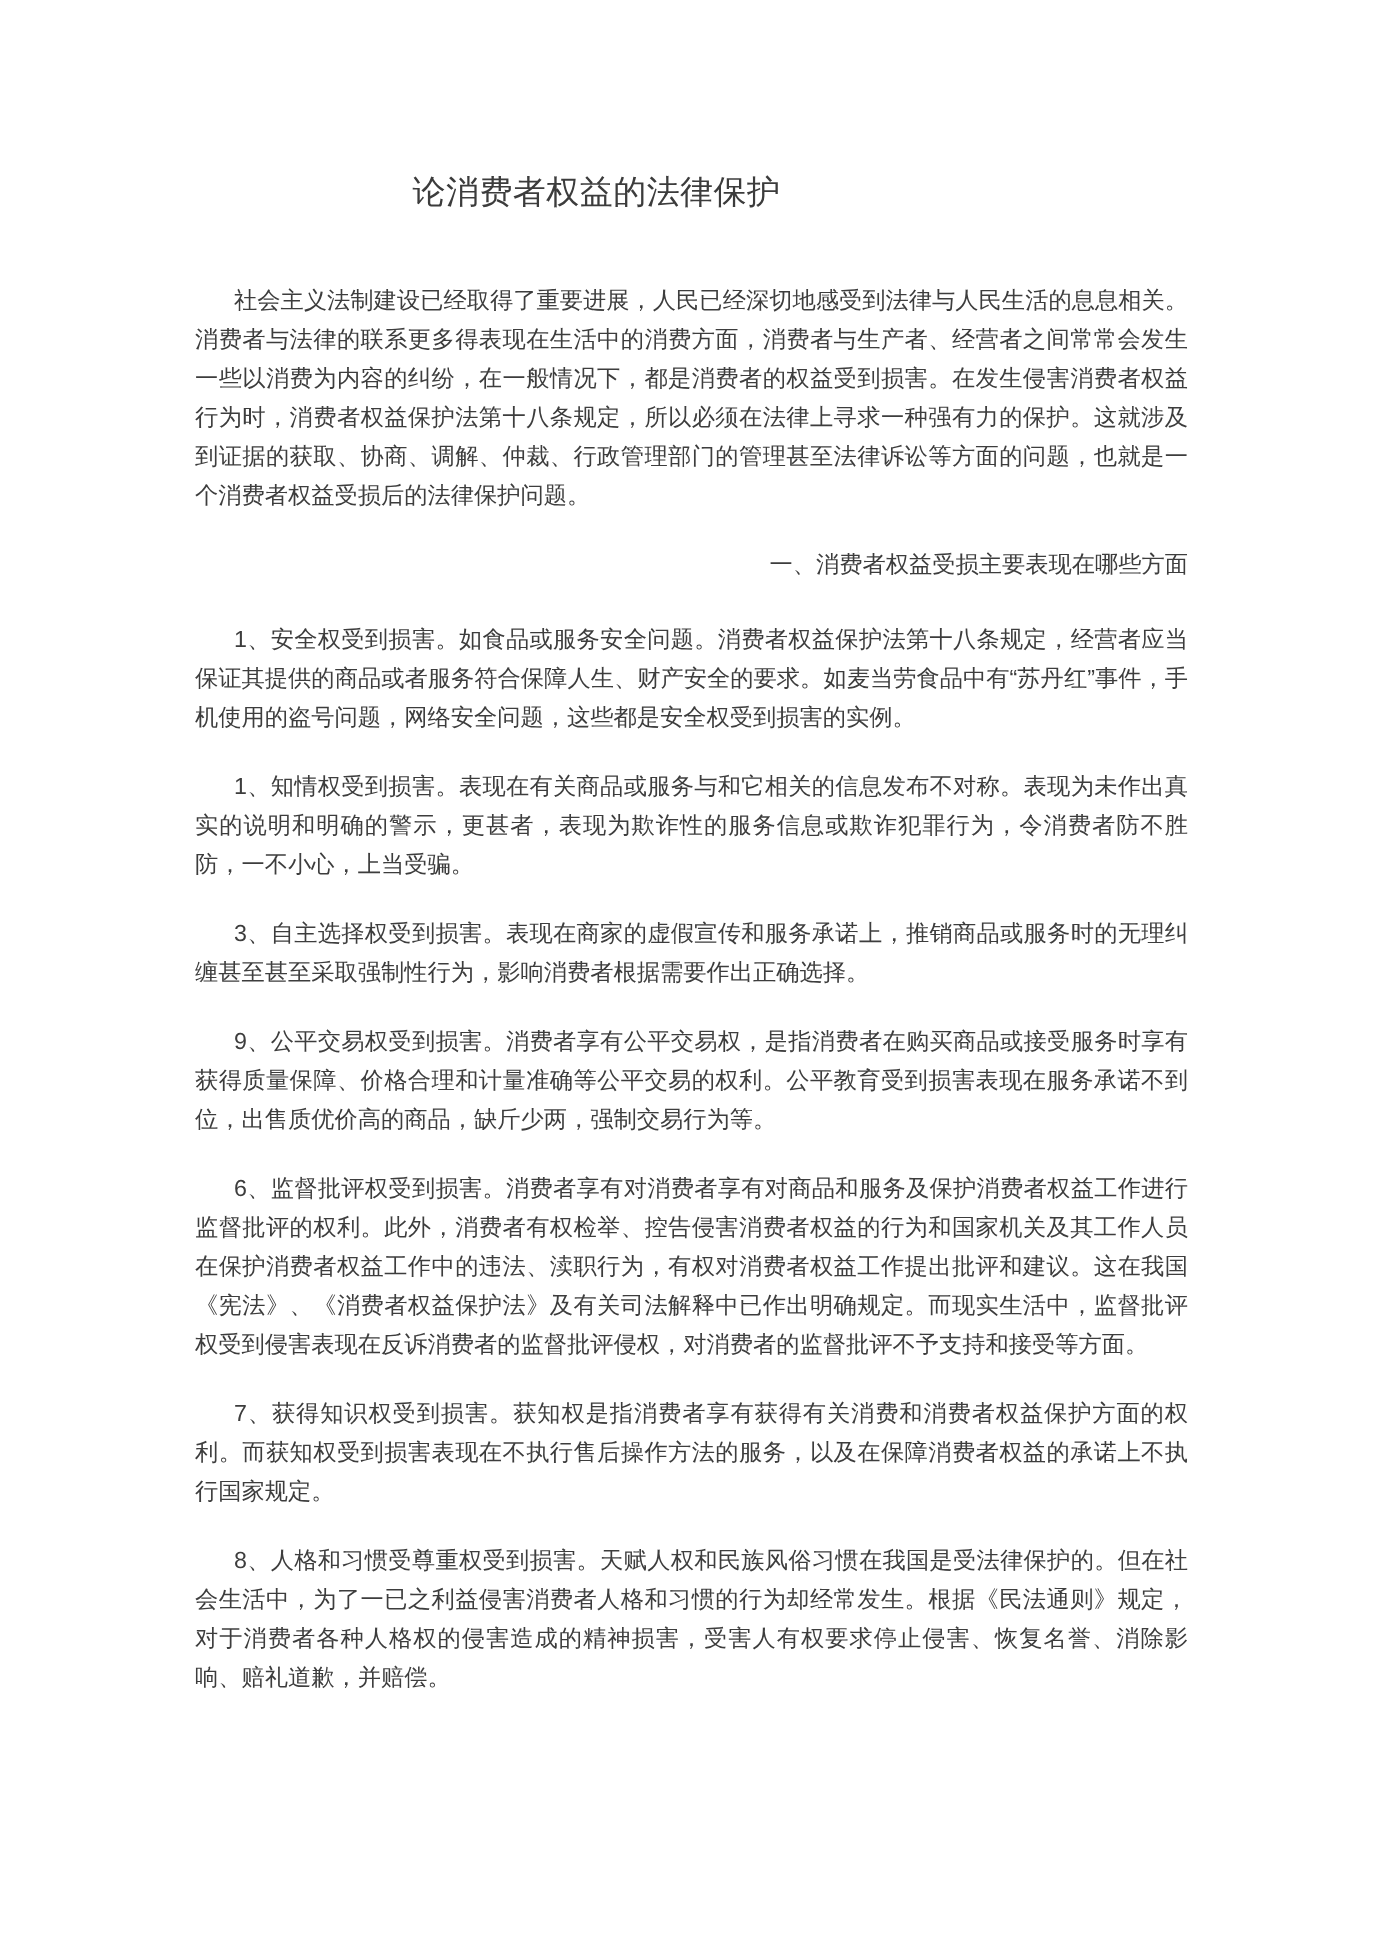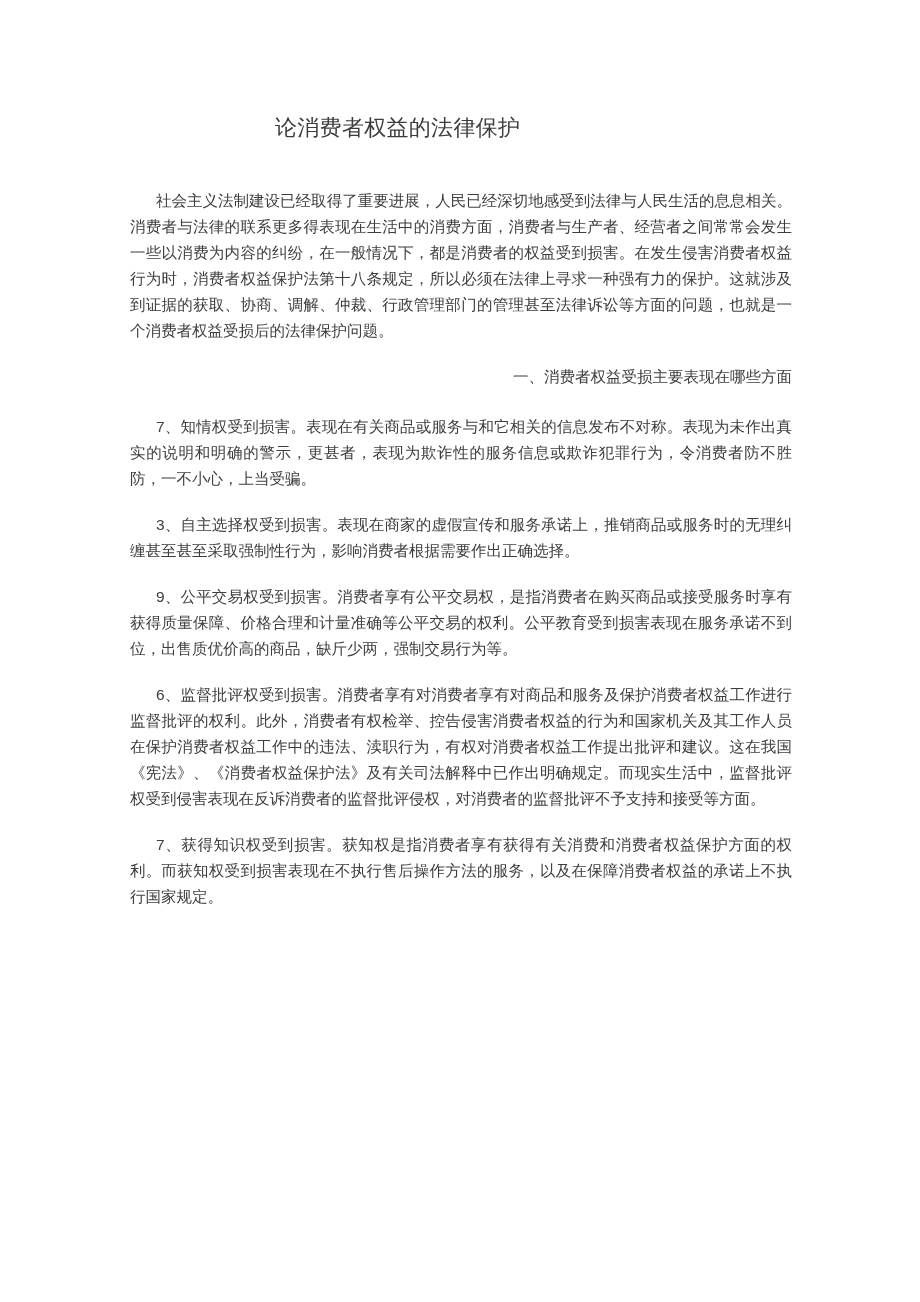--- a/index.html
+++ b/index.html
@@ -50,19 +50,21 @@
 <body>
 
 <div class="page">
   <div class="content">
     <h1 class="doc-title">论消费者权益的法律保护</h1>
 
     <p class="para">社会主义法制建设已经取得了重要进展，人民已经深切地感受到法律与人民生活的息息相关。消费者与法律的联系更多得表现在生活中的消费方面，消费者与生产者、经营者之间常常会发生一些以消费为内容的纠纷，在一般情况下，都是消费者的权益受到损害。在发生侵害消费者权益行为时，消费者权益保护法第十八条规定，所以必须在法律上寻求一种强有力的保护。这就涉及到证据的获取、协商、调解、仲裁、行政管理部门的管理甚至法律诉讼等方面的问题，也就是一个消费者权益受损后的法律保护问题。</p>
 
     <p class="para section-heading">一、消费者权益受损主要表现在哪些方面</p>
 
-    <p class="para">7、知情权受到损害。表现在有关商品或服务与和它相关的信息发布不对称。表现为未作出真实的说明和明确的警示，更甚者，表现为欺诈性的服务信息或欺诈犯罪行为，令消费者防不胜防，一不小心，上当受骗。</p>
+    <p class="para">1、安全权受到损害。如食品或服务安全问题。消费者权益保护法第十八条规定，经营者应当保证其提供的商品或者服务符合保障人生、财产安全的要求。如麦当劳食品中有“苏丹红”事件，手机使用的盗号问题，网络安全问题，这些都是安全权受到损害的实例。</p>
+    <p class="para">1、知情权受到损害。表现在有关商品或服务与和它相关的信息发布不对称。表现为未作出真实的说明和明确的警示，更甚者，表现为欺诈性的服务信息或欺诈犯罪行为，令消费者防不胜防，一不小心，上当受骗。</p>
     <p class="para">3、自主选择权受到损害。表现在商家的虚假宣传和服务承诺上，推销商品或服务时的无理纠缠甚至甚至采取强制性行为，影响消费者根据需要作出正确选择。</p>
     <p class="para">9、公平交易权受到损害。消费者享有公平交易权，是指消费者在购买商品或接受服务时享有获得质量保障、价格合理和计量准确等公平交易的权利。公平教育受到损害表现在服务承诺不到位，出售质优价高的商品，缺斤少两，强制交易行为等。</p>
     <p class="para">6、监督批评权受到损害。消费者享有对消费者享有对商品和服务及保护消费者权益工作进行监督批评的权利。此外，消费者有权检举、控告侵害消费者权益的行为和国家机关及其工作人员在保护消费者权益工作中的违法、渎职行为，有权对消费者权益工作提出批评和建议。这在我国《宪法》、《消费者权益保护法》及有关司法解释中已作出明确规定。而现实生活中，监督批评权受到侵害表现在反诉消费者的监督批评侵权，对消费者的监督批评不予支持和接受等方面。</p>
     <p class="para">7、获得知识权受到损害。获知权是指消费者享有获得有关消费和消费者权益保护方面的权利。而获知权受到损害表现在不执行售后操作方法的服务，以及在保障消费者权益的承诺上不执行国家规定。</p>
+    <p class="para">8、人格和习惯受尊重权受到损害。天赋人权和民族风俗习惯在我国是受法律保护的。但在社会生活中，为了一已之利益侵害消费者人格和习惯的行为却经常发生。根据《民法通则》规定，对于消费者各种人格权的侵害造成的精神损害，受害人有权要求停止侵害、恢复名誉、消除影响、赔礼道歉，并赔偿。</p>
   </div>
 </div>
 
 </body></html>

